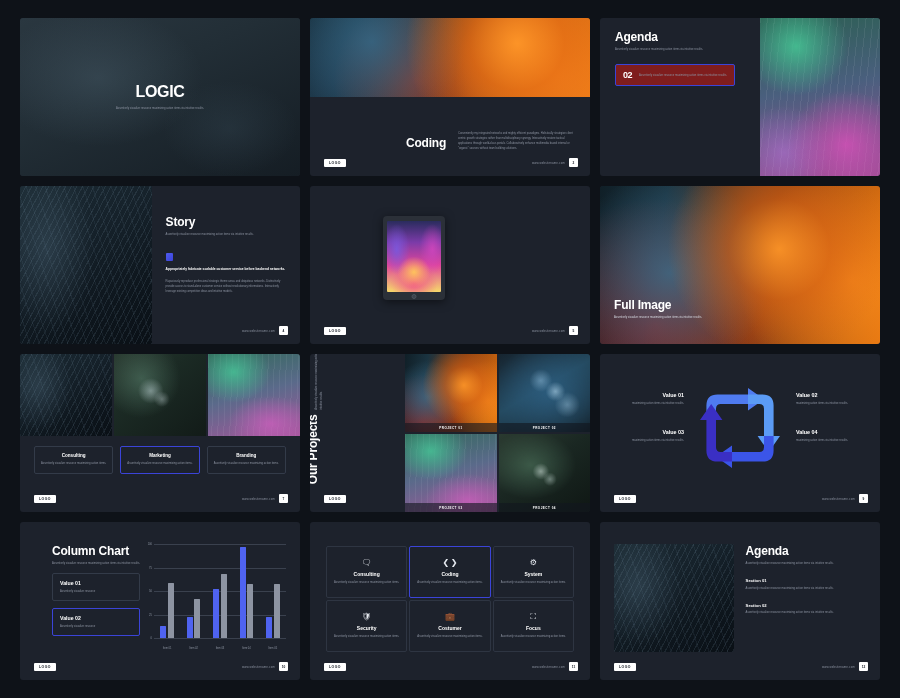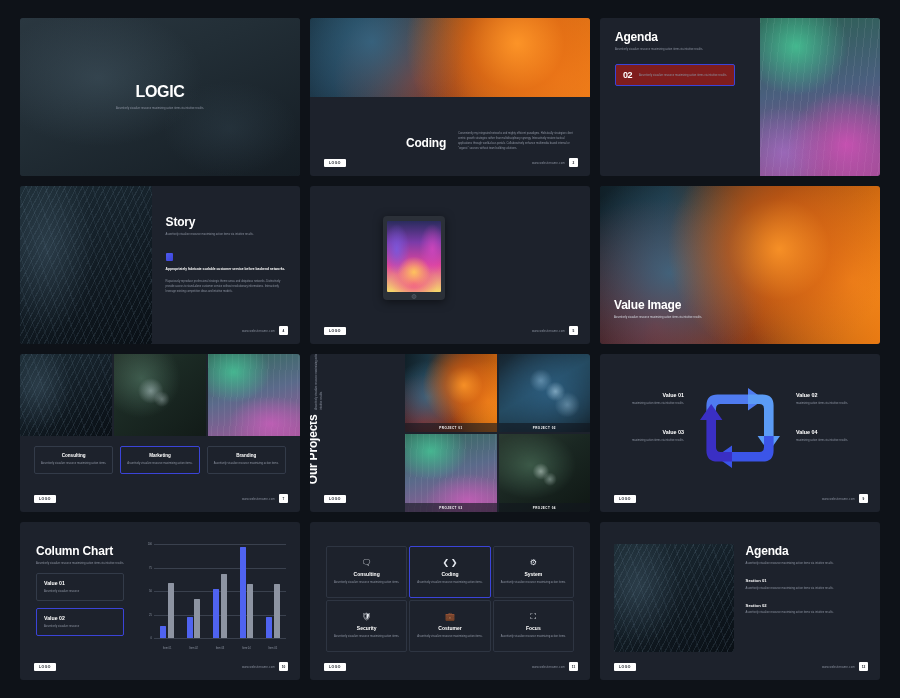--- a/index.html
+++ b/index.html
@@ -212,21 +212,21 @@
 
   
   .s9-l { position: absolute; left: 14px; top: 38px; width: 70px; text-align: right; }
   .s9-r { position: absolute; right: 14px; top: 38px; width: 70px; }
   .s9-l2 { position: absolute; left: 14px; top: 75px; width: 70px; text-align: right; }
   .s9-r2 { position: absolute; right: 14px; top: 75px; width: 70px; }
   .val-t { font-size: 5.4px; font-weight: 700; color: #ffffff; margin-bottom: 3px; }
   .cycle { position: absolute; left: 50%; top: 47%; transform: translate(-50%,-50%); }
 
   
-  .s10-left { position: absolute; left: 16px; top: 22px; width: 88px; }
+  .s10-left { position: absolute; left: 32px; top: 22px; width: 88px; }
   .vbox {
     border: .6px solid #333b49; border-radius: 2px;
     padding: 6px 7px; margin-top: 7px;
   }
   .vbox.active { border-color: #3b44d8; border-width: 1px; }
   .vbox-t { font-size: 5.2px; font-weight: 700; color: #ffffff; margin-bottom: 3px; }
   .chart-wrap { position: absolute; left: 120px; right: 14px; top: 22px; bottom: 30px; }
   .chart-grid { position: absolute; left: 14px; right: 0; top: 0; bottom: 12px; }
   .gline { position: absolute; left: 0; right: 0; height: 1px; background: #3a414e; }
   .ytick { position: absolute; right: calc(100% + 2px); transform: translateY(-50%);
@@ -321,21 +321,21 @@
     <div class="logo">LOGO</div>
     <div class="foot-right">
       <span class="url">www.websitename.com</span>
       <span class="pg">5</span>
     </div>
   </div>
 
   <div class="slide">
     <div class="ph ph-bubbles2 s6-img"></div>
     <div class="s6-txt">
-      <div class="h2">Value Image</div>
+      <div class="h2">Full Image</div>
       <div class="tiny" style="margin-top:3px;color:#d6dbe3">Assertively visualize resource maximizing action items via intuitive results.</div>
     </div>
   </div>
 
   <div class="slide">
     <div class="s7-imgs">
       <div class="ph-leafdark"></div>
       <div class="ph-drops"></div>
       <div class="ph-auroragreen"></div>
     </div>

